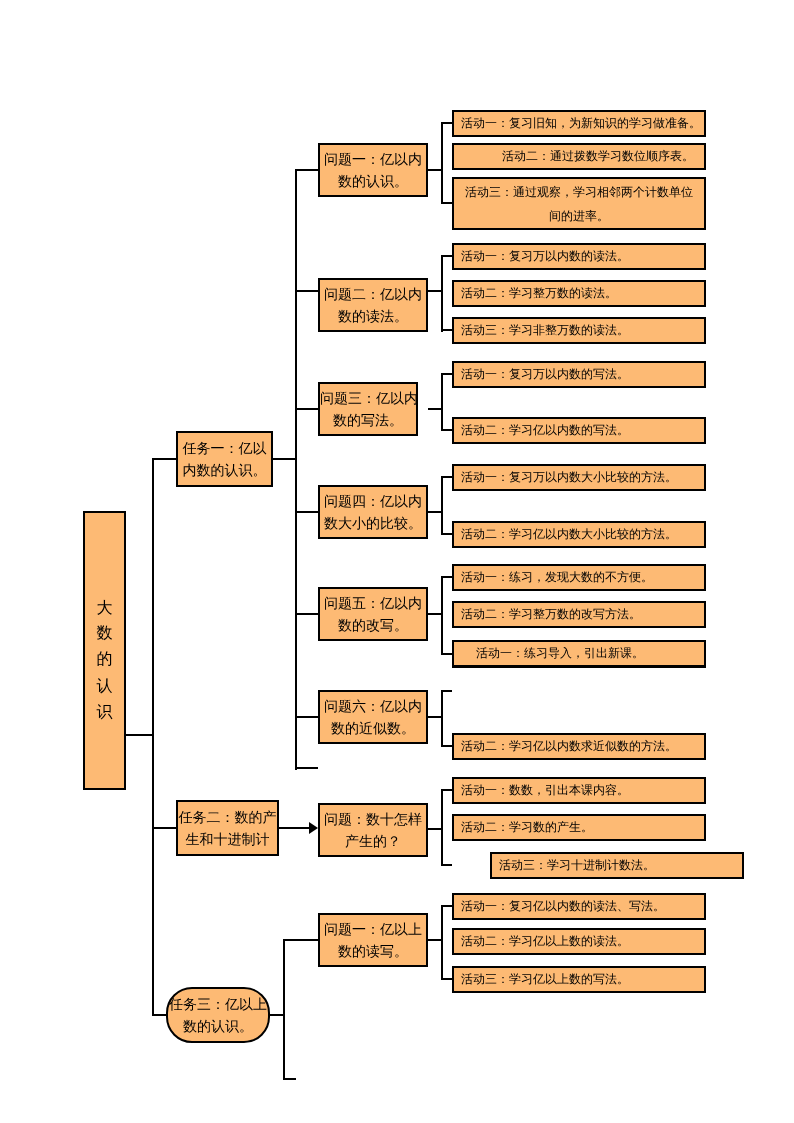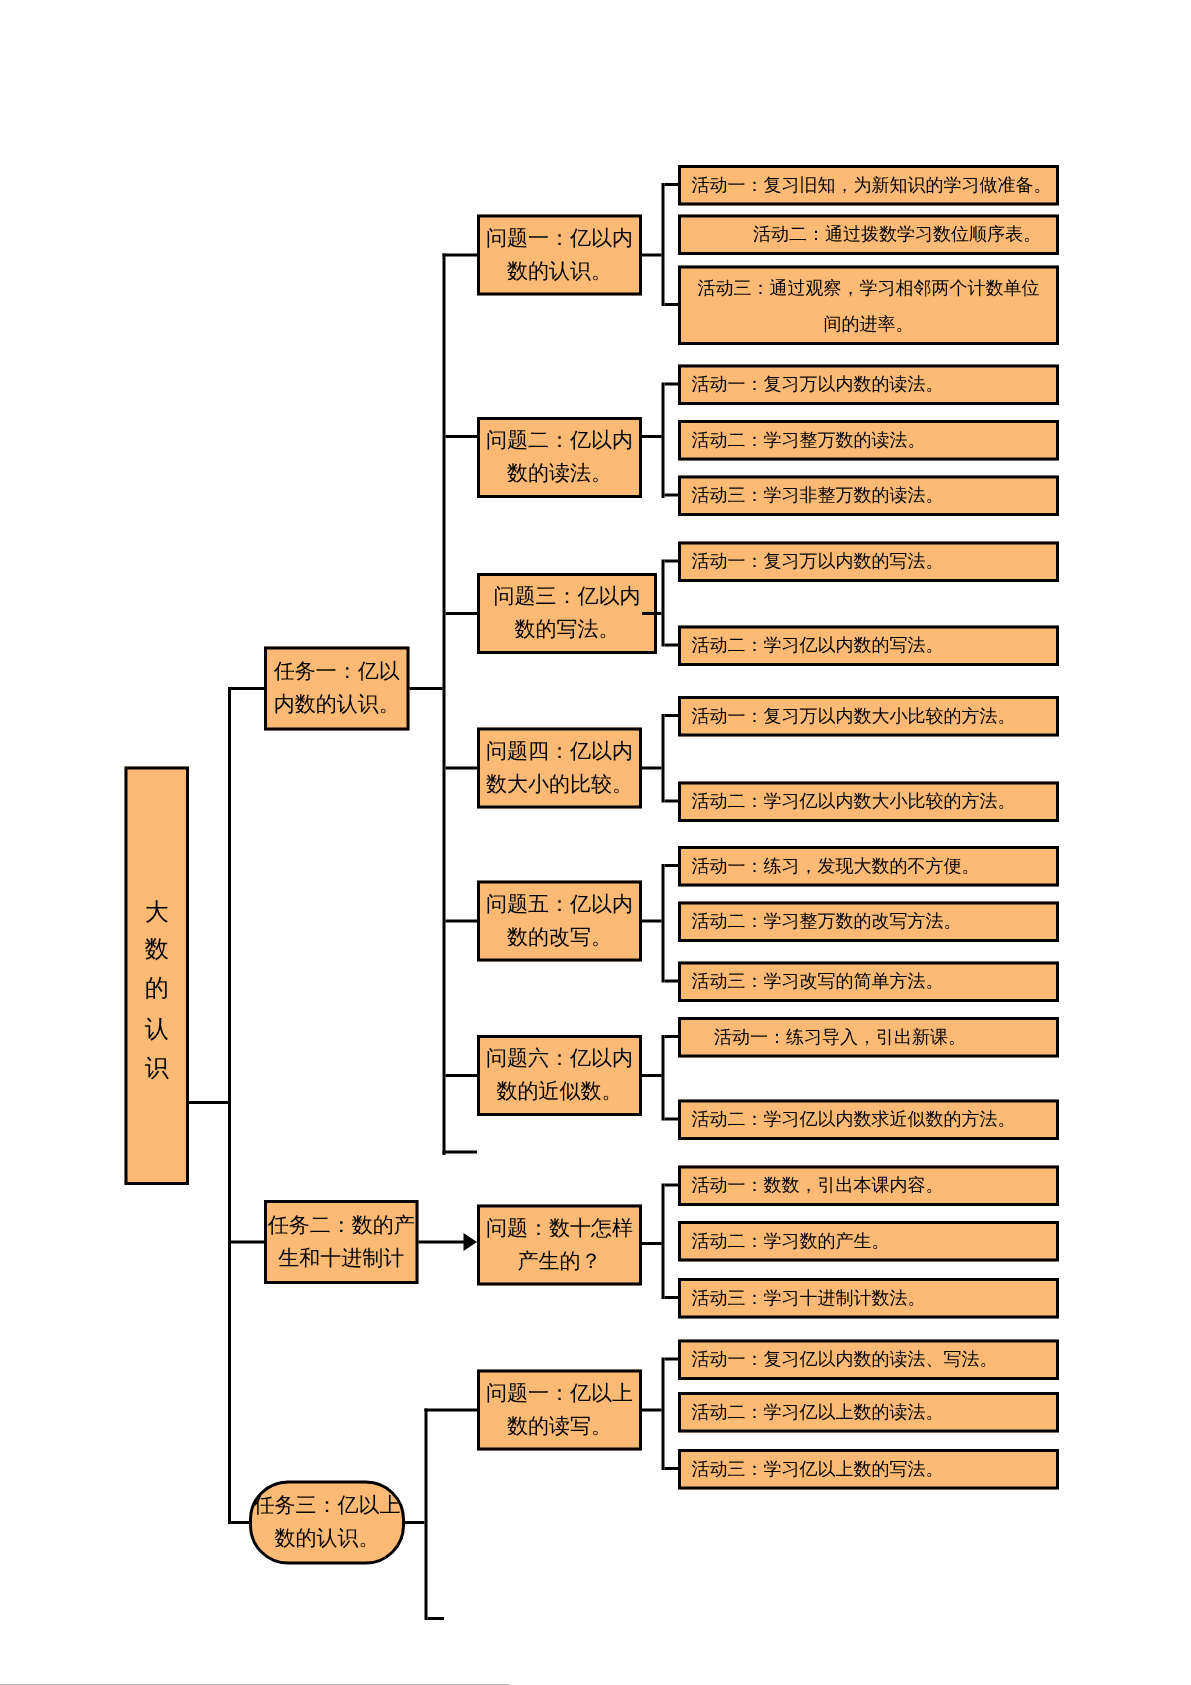--- a/index.html
+++ b/index.html
@@ -63,21 +63,21 @@
   </div>
 
   <div class="box node" style="left:318px;top:143px;width:110px;height:54px;">
     <span>问题一：亿以内</span>
     <span>数的认识。</span>
   </div>
   <div class="box node" style="left:318px;top:264px;width:110px;height:54px;margin-top:14px;">
     <span>问题二：亿以内</span>
     <span>数的读法。</span>
   </div>
-  <div class="box node" style="left:318px;top:382px;width:120px;height:54px;">
+  <div class="box node" style="left:318px;top:382px;width:100px;height:54px;">
     <span>问题三：亿以内</span>
     <span>数的写法。</span>
   </div>
   <div class="box node" style="left:318px;top:485px;width:110px;height:54px;">
     <span>问题四：亿以内</span>
     <span>数大小的比较。</span>
   </div>
   <div class="box node" style="left:318px;top:587px;width:110px;height:54px;">
     <span>问题五：亿以内</span>
     <span>数的改写。</span>
@@ -111,26 +111,26 @@
   <div class="box act" style="top:361px;">活动一：复习万以内数的写法。</div>
   <div class="box act" style="top:417px;">活动二：学习亿以内数的写法。</div>
 
   <div class="box act" style="top:464px;">活动一：复习万以内数大小比较的方法。</div>
   <div class="box act" style="top:521px;">活动二：学习亿以内数大小比较的方法。</div>
 
   <div class="box act" style="top:564px;">活动一：练习，发现大数的不方便。</div>
   <div class="box act" style="top:601px;">活动二：学习整万数的改写方法。</div>
   <div class="box act" style="top:641px;">活动三：学习改写的简单方法。</div>
 
-  <div class="box act" style="top:678px;padding-left:22px;">活动一：练习导入，引出新课。</div>
+  <div class="box act" style="top:640px;padding-left:22px;">活动一：练习导入，引出新课。</div>
   <div class="box act" style="top:733px;">活动二：学习亿以内数求近似数的方法。</div>
 
   <div class="box act" style="top:777px;">活动一：数数，引出本课内容。</div>
   <div class="box act" style="top:814px;">活动二：学习数的产生。</div>
-  <div class="box act" style="top:852px;">活动三：学习十进制计数法。</div>
+  <div class="box act" style="top:852px;margin-left:38px;">活动三：学习十进制计数法。</div>
 
   <div class="box act" style="top:893px;">活动一：复习亿以内数的读法、写法。</div>
   <div class="box act" style="top:928px;">活动二：学习亿以上数的读法。</div>
   <div class="box act" style="top:966px;">活动三：学习亿以上数的写法。</div>
 
   <div class="ln" style="left:126px;top:734px;width:27px;height:2px;"></div>
 
   <div class="ln" style="left:152px;top:458px;width:2px;height:558px;"></div>
 
   <div class="ln" style="left:154px;top:458px;width:22px;height:2px;"></div>

